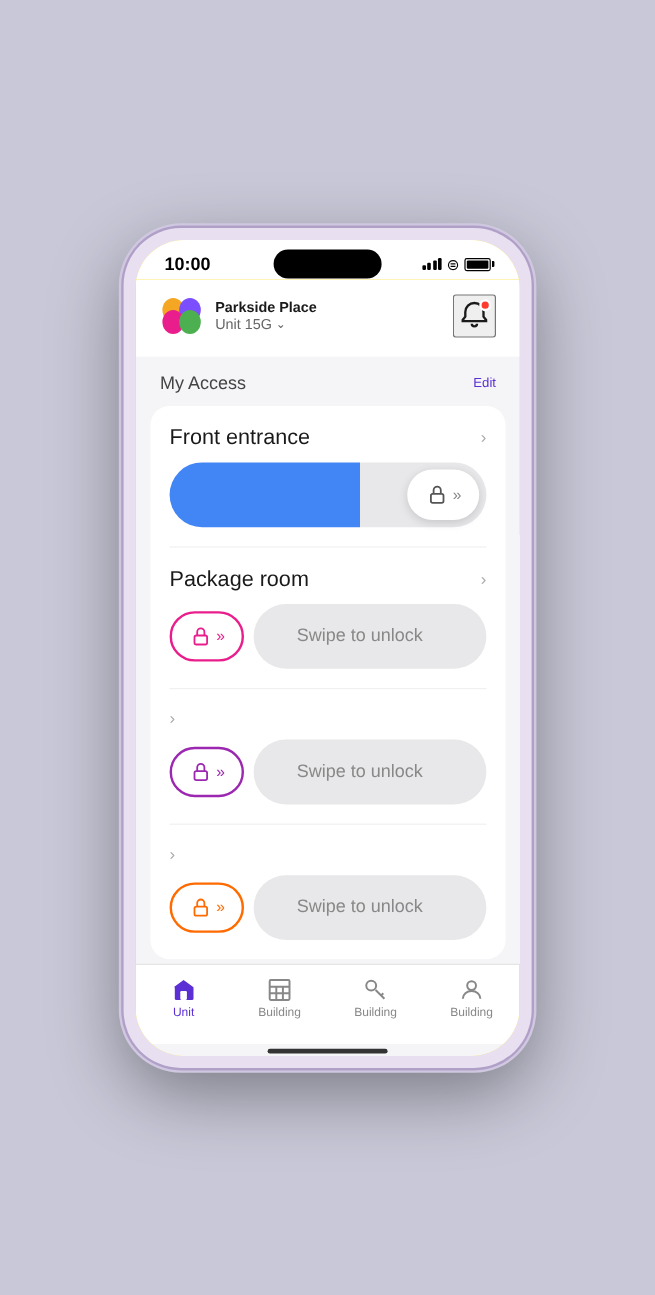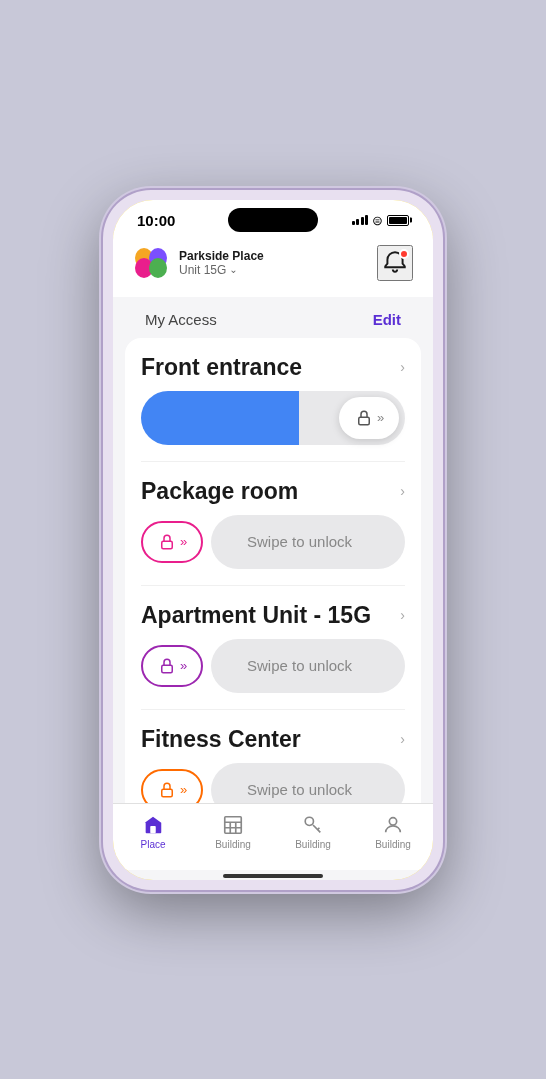--- a/index.html
+++ b/index.html
@@ -141,33 +141,33 @@
       background: #ff3b30;
       border-radius: 50%;
       border: 2px solid white;
     }
 
     
     .section-header {
       display: flex;
       justify-content: space-between;
       align-items: center;
-      padding: 14px 32px 10px;
+      padding: 14px 20px 10px;
       background: #f5f5f7;
     }
 
     .section-title {
       font-size: 15px;
       font-weight: 500;
       color: #444;
     }
 
     .edit-btn {
-      font-size: 15px;
-      font-weight: 700;
+      font-size: 11px;
+      font-weight: 400;
       color: #5b2fd4;
     }
 
     
     .access-card {
       background: white;
       border-radius: 16px;
       margin: 0 12px 12px;
       padding: 16px;
     }
@@ -182,22 +182,22 @@
     }
 
     .access-item-header {
       display: flex;
       justify-content: space-between;
       align-items: center;
       margin-bottom: 10px;
     }
 
     .access-item-name {
-      font-size: 23px;
-      font-weight: 700;
+      font-size: 18px;
+      font-weight: 400;
       color: #1a1a1a;
     }
 
     .access-item-chevron {
       color: #aaa;
       font-size: 14px;
     }
 
     
     .slider-track {
@@ -451,42 +451,40 @@
             <div class="swipe-text-area">
               <span class="swipe-label">Swipe to unlock</span>
             </div>
           </div>
         </div>
 
         <div class="divider"></div>
 
         <div class="access-item">
           <div class="access-item-header">
-            <span class="access-item-name">Apartment Unit - 15G</span>
             <span class="access-item-chevron">›</span>
           </div>
           <div class="swipe-row">
             <div class="swipe-handle purple">
               <svg width="18" height="18" viewBox="0 0 24 24" fill="none">
                 <rect x="5" y="11" width="14" height="10" rx="2" stroke="#9c27b0" stroke-width="2"></rect>
                 <path d="M8 11V7a4 4 0 0 1 8 0v4" stroke="#9c27b0" stroke-width="2"></path>
               </svg>
               <span style="color:#9c27b0; font-size:13px; letter-spacing:-1px">»</span>
             </div>
             <div class="swipe-text-area">
               <span class="swipe-label">Swipe to unlock</span>
             </div>
           </div>
         </div>
 
         <div class="divider"></div>
 
         <div class="access-item">
           <div class="access-item-header">
-            <span class="access-item-name">Fitness Center</span>
             <span class="access-item-chevron">›</span>
           </div>
           <div class="swipe-row">
             <div class="swipe-handle orange">
               <svg width="18" height="18" viewBox="0 0 24 24" fill="none">
                 <rect x="5" y="11" width="14" height="10" rx="2" stroke="#ff6b00" stroke-width="2"></rect>
                 <path d="M8 11V7a4 4 0 0 1 8 0v4" stroke="#ff6b00" stroke-width="2"></path>
               </svg>
               <span style="color:#ff6b00; font-size:13px; letter-spacing:-1px">»</span>
             </div>
@@ -500,21 +498,21 @@
 
     </div>
 
     <div class="bottom-nav">
 
       <div class="nav-item active">
         <svg width="22" height="22" viewBox="0 0 24 24" fill="#5b2fd4" xmlns="http://www.w3.org/2000/svg">
           <path d="M3 9.5L12 3l9 6.5V20a1 1 0 0 1-1 1H5a1 1 0 0 1-1-1V9.5z" fill="#5b2fd4"></path>
           <rect x="9" y="13" width="6" height="8" rx="1" fill="white"></rect>
         </svg>
-        <span class="nav-label">Place</span>
+        <span class="nav-label">Unit</span>
       </div>
 
       <div class="nav-item">
         <svg width="22" height="22" viewBox="0 0 24 24" fill="none" stroke="#888" stroke-width="1.8" xmlns="http://www.w3.org/2000/svg">
           <rect x="3" y="3" width="18" height="18" rx="1"></rect>
           <path d="M3 9h18M3 15h18M9 9v12M15 9v12"></path>
         </svg>
         <span class="nav-label">Building</span>
       </div>
 

